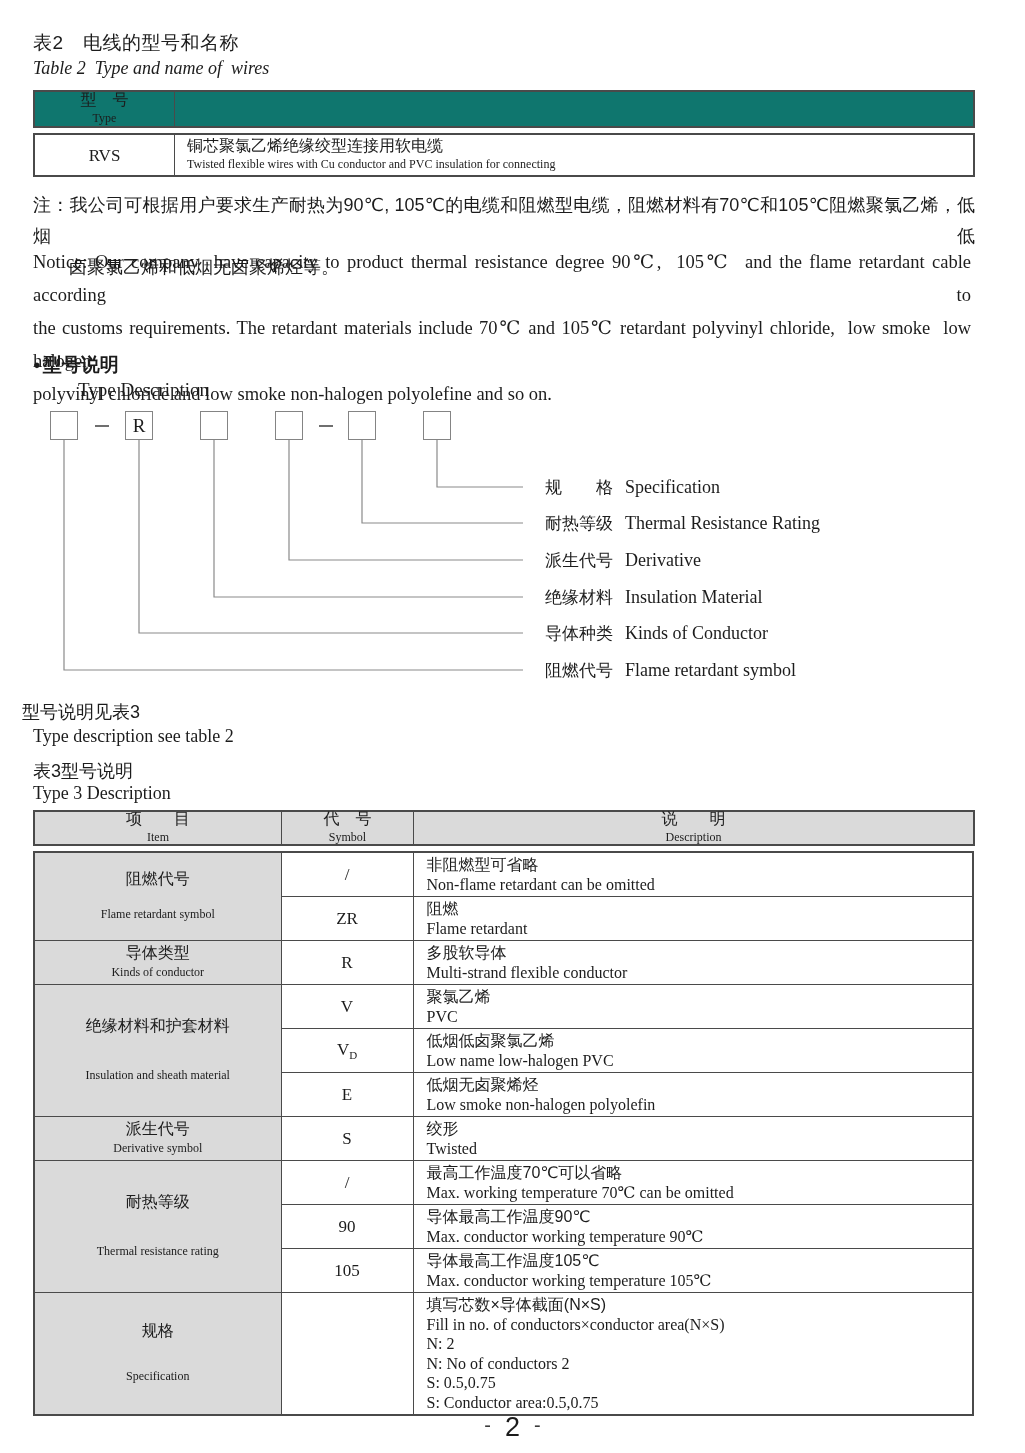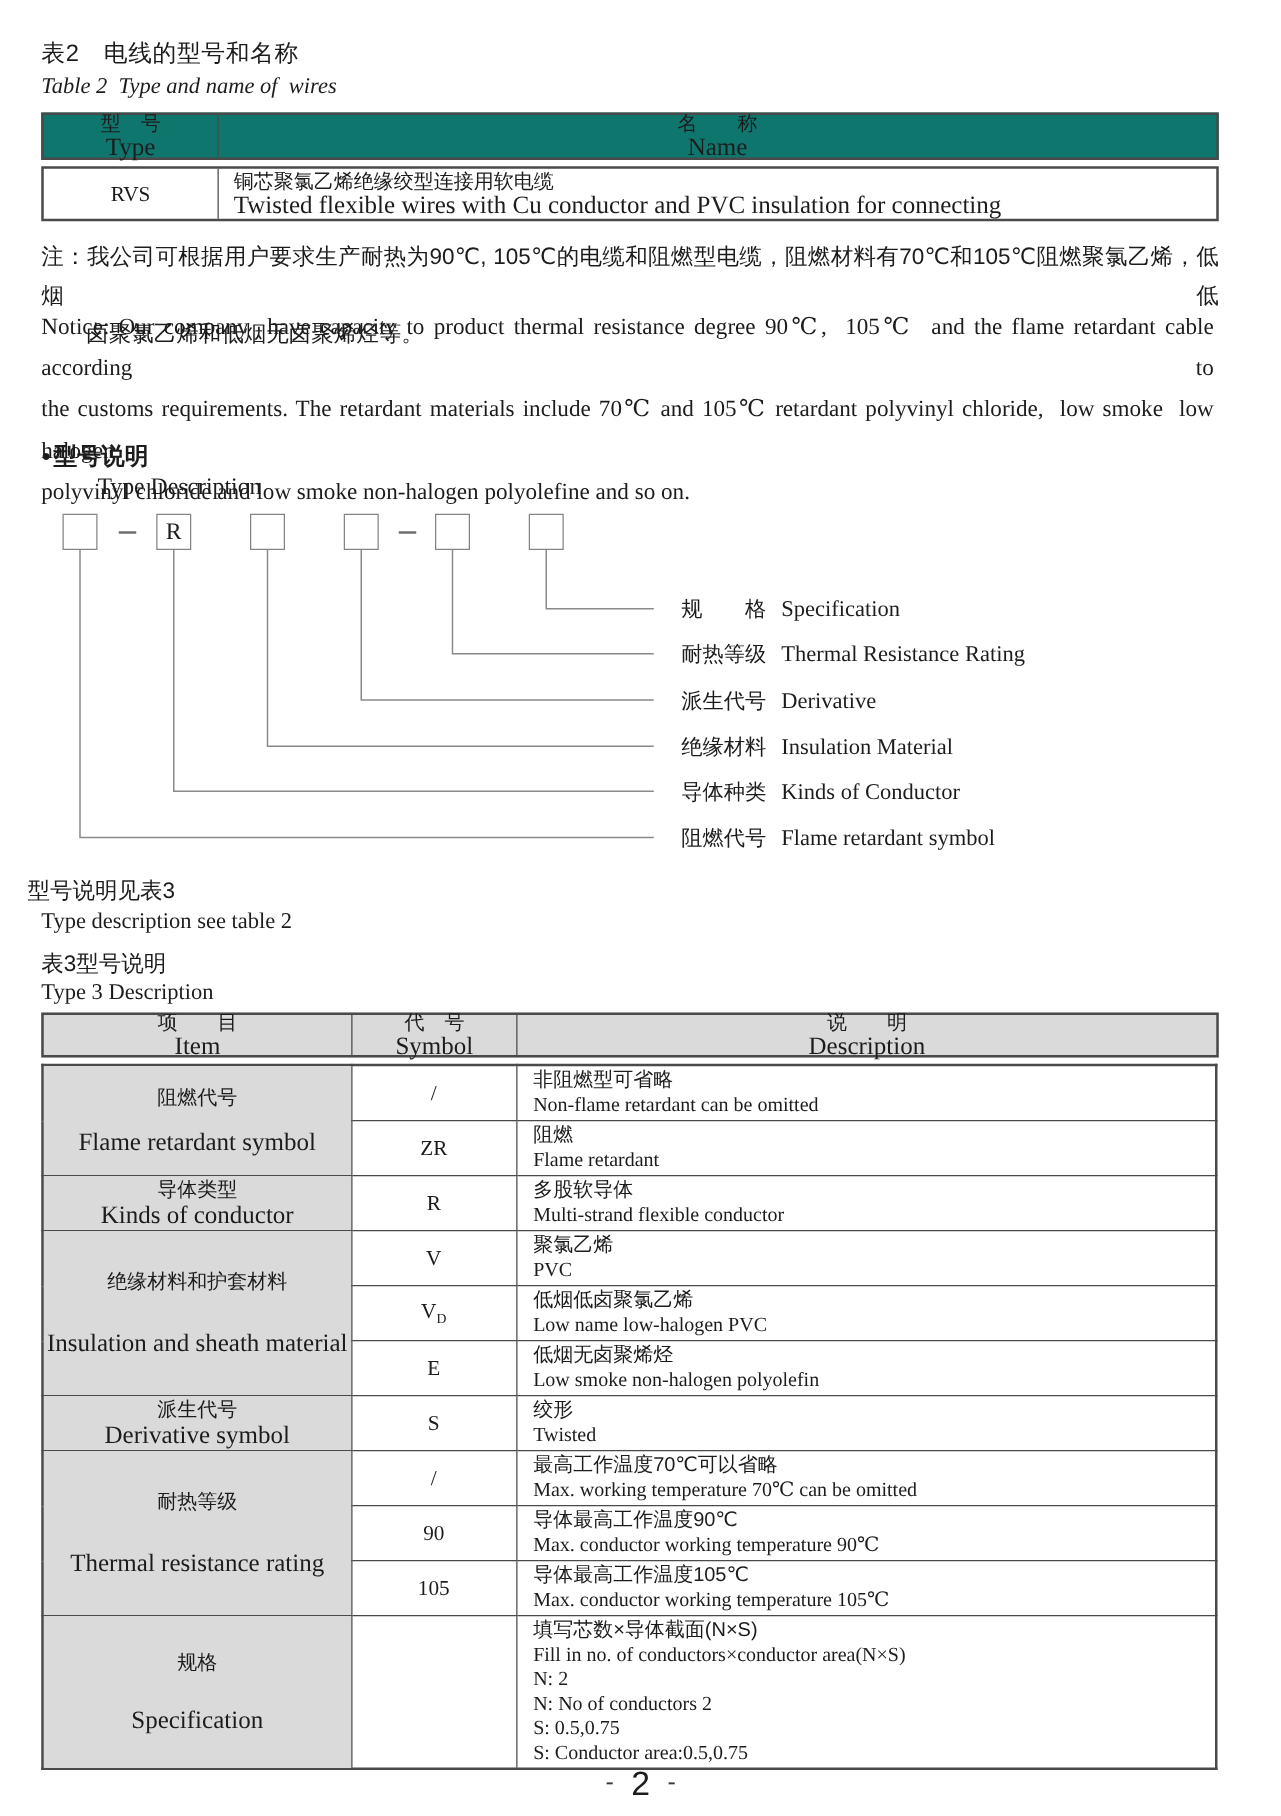--- a/index.html
+++ b/index.html
@@ -20,21 +20,21 @@
   
   .t2{left:33px;width:942px;box-sizing:border-box;border:2px solid #4a4a4a;}
   .t2-header{top:90px;height:38px;background:#0f766e;display:flex;}
   .t2-body{top:133px;height:44px;display:flex;background:#fff;}
   .t2 .c1{width:140px;box-sizing:border-box;border-right:1px solid #4a4a4a;
           display:flex;flex-direction:column;justify-content:center;align-items:center;}
   .t2 .c2{flex:1;display:flex;flex-direction:column;justify-content:center;}
   .t2-header .c2{align-items:center;}
   .t2-body .c2{padding-left:12px;}
   .cell-zh{font-size:16px;line-height:19px;}
-  .cell-en{font-size:20px;line-height:19px;}
+  .cell-en{font-size:12px;line-height:19px;}
 
   
   .notice-zh{top:190px;left:33px;width:942px;font-size:18px;line-height:31px;}
   .notice-zh .just{text-align:justify;text-align-last:justify;}
   .notice-zh .indent{padding-left:36px;}
   .notice-en{top:246px;left:33px;width:938px;font-size:18.5px;line-height:33px;}
   .notice-en .just{text-align:justify;text-align-last:justify;}
 
   
   .td-head{top:352px;left:33px;font-size:19px;font-weight:bold;}
@@ -87,24 +87,20 @@
 </head>
 <body>
 
 <div class="abs h-zh zh pre" style="top:30px;left:33px;">表2　电线的型号和名称</div>
 <div class="abs h-en en pre" style="top:58px;left:33px;">Table 2  Type and name of  wires</div>
 
 <div class="abs t2 t2-header">
   <div class="c1">
     <div class="cell-zh zh pre">型　号</div>
     <div class="cell-en en">Type</div>
-  </div>
-  <div class="c2">
-    <div class="cell-zh zh pre">名　　称</div>
-    <div class="cell-en en">Name</div>
   </div>
 </div>
 
 <div class="abs t2 t2-body">
   <div class="c1">
     <div class="cell-en en" style="font-size:17px;">RVS</div>
   </div>
   <div class="c2">
     <div class="cell-zh zh">铜芯聚氯乙烯绝缘绞型连接用软电缆</div>
     <div class="cell-en en">Twisted flexible wires with Cu conductor and PVC insulation for connecting</div>

